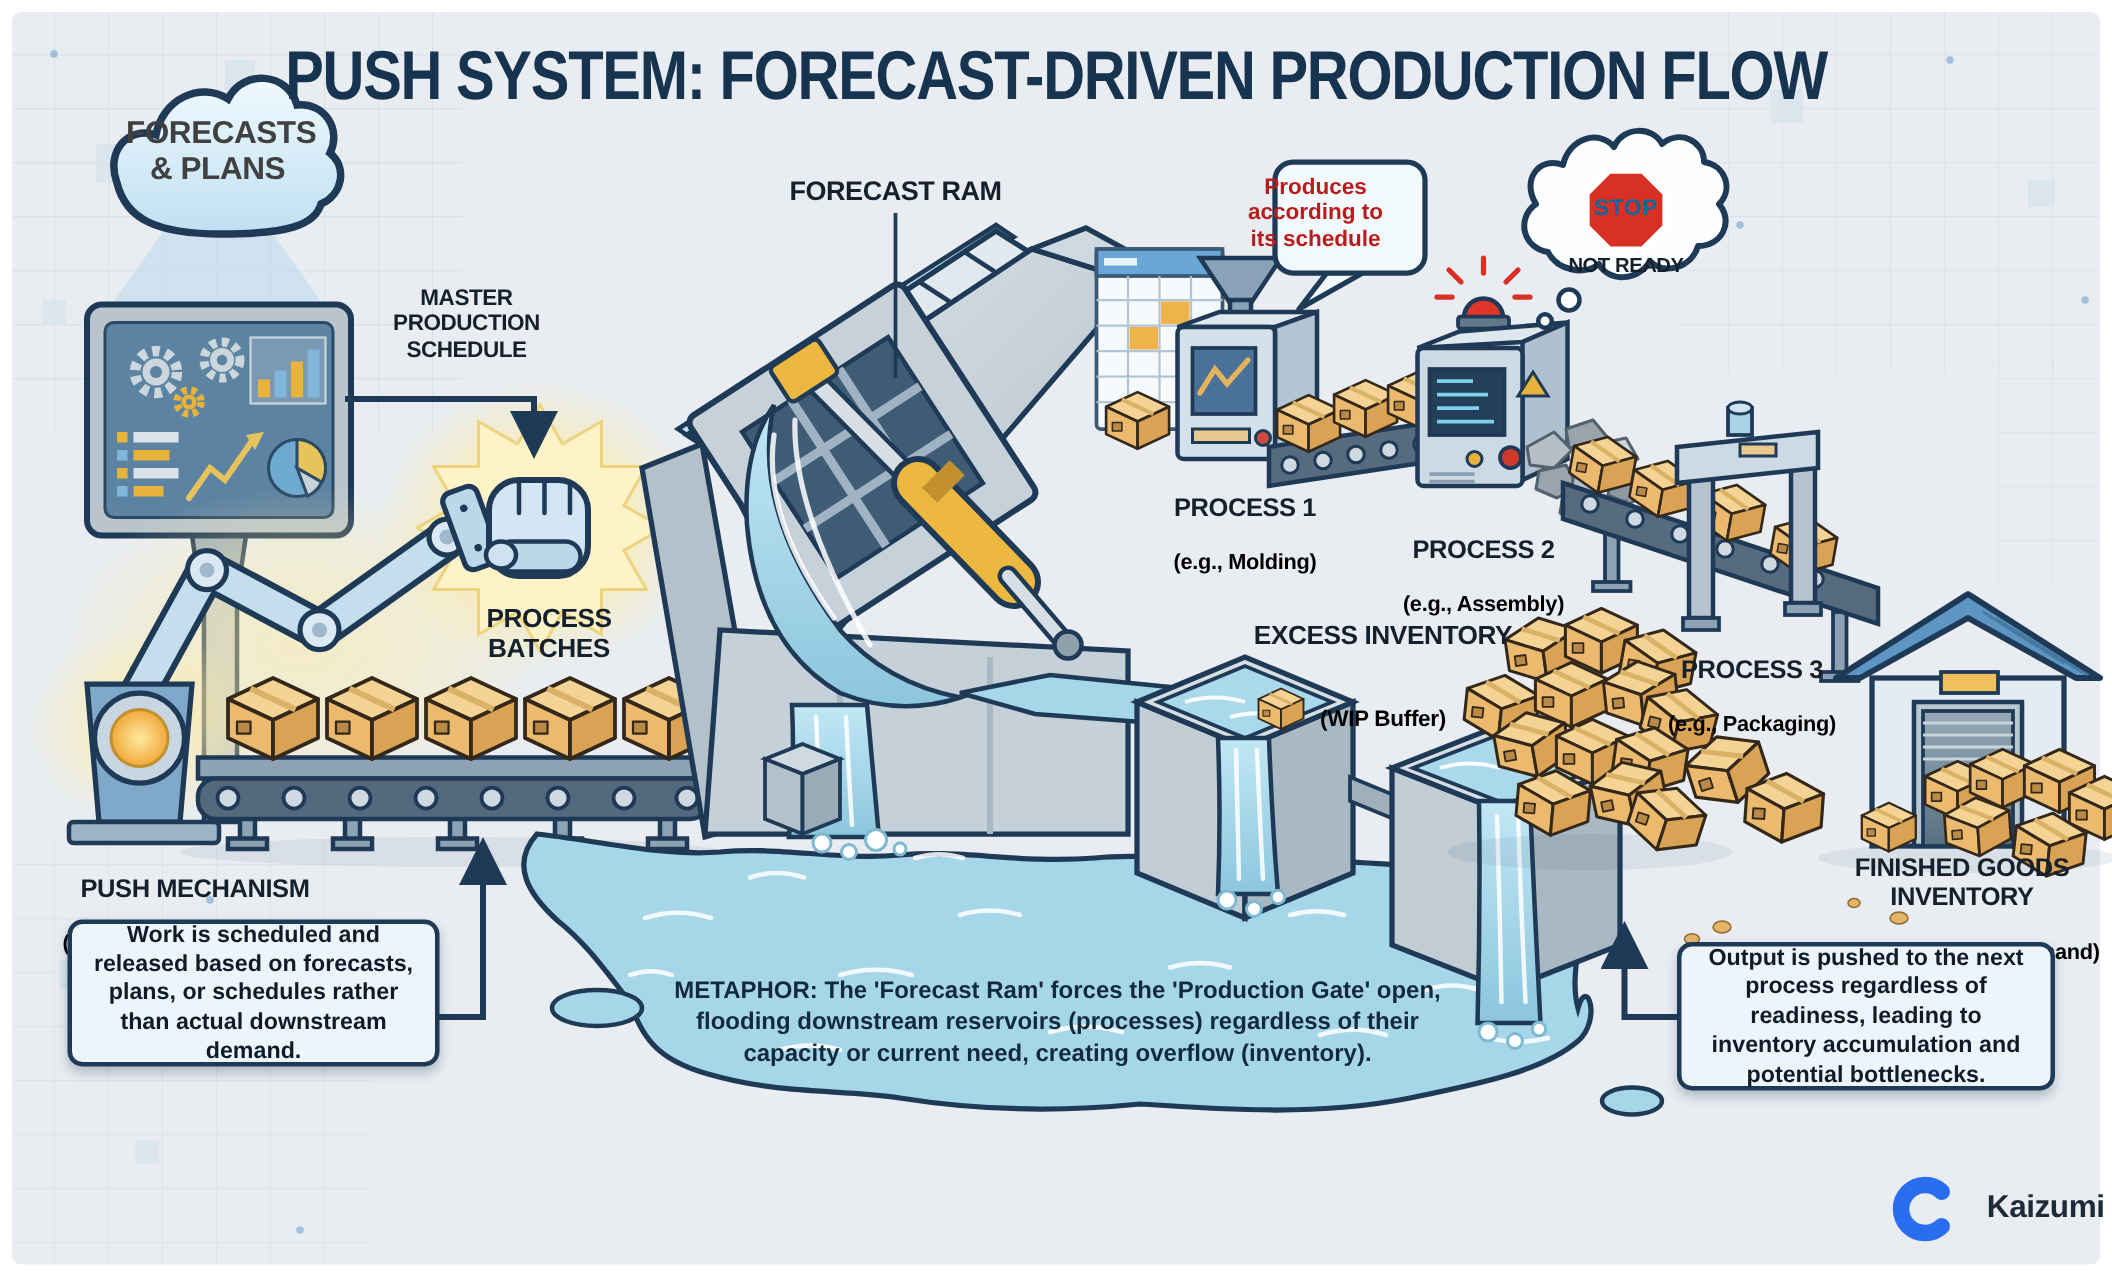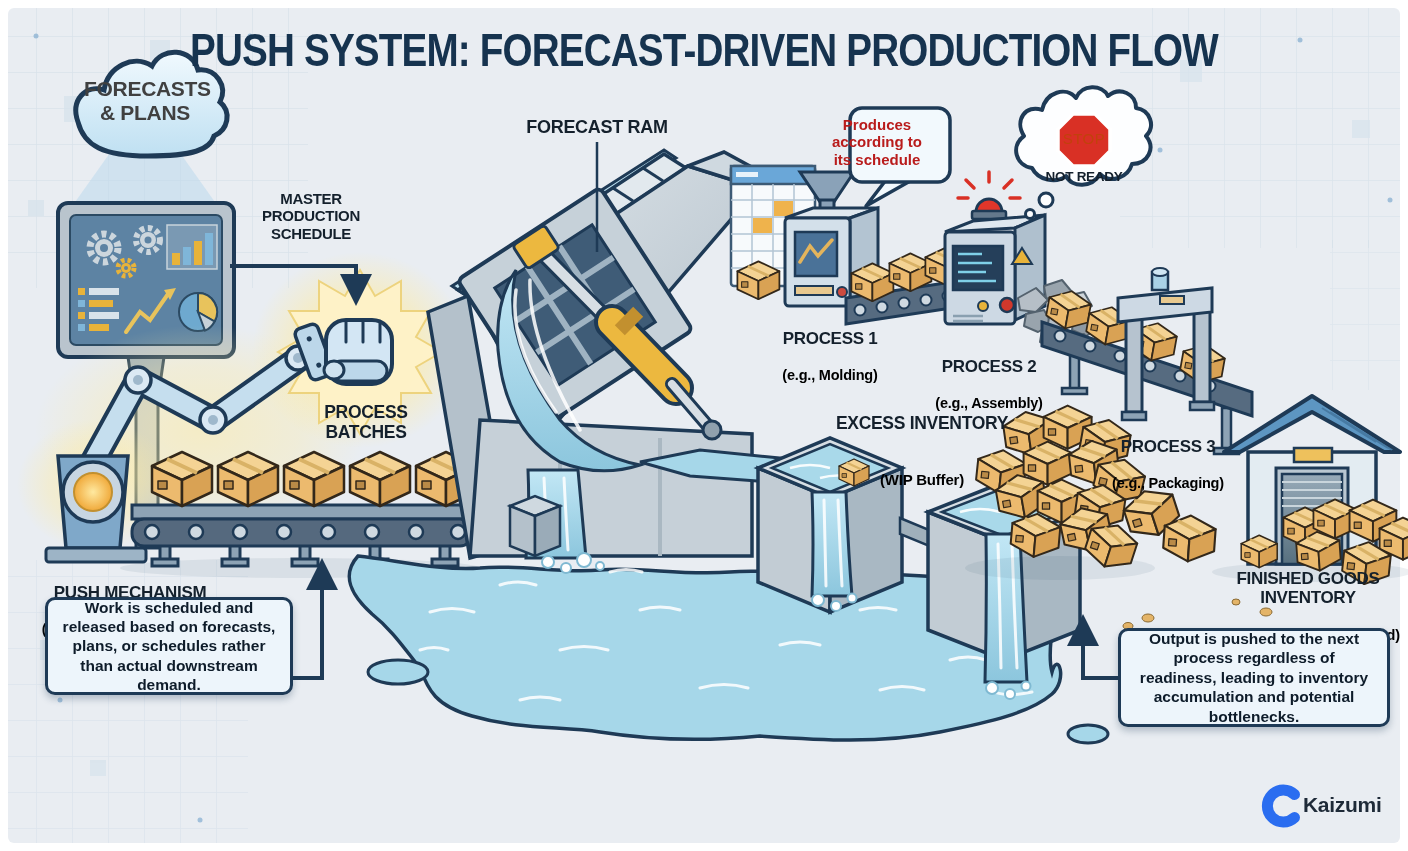--- a/index.html
+++ b/index.html
@@ -536,28 +536,31 @@
 <div class="lbl" style="left:1216px;top:550px;width:184px;">
   <div class="h" style="font-size:17px;">FINISHED GOODS
 INVENTORY</div>
   <div class="sub" style="font-size:14.5px;">(Before Customer Demand)</div>
 </div>
 
 <div class="lbl" style="left:830px;top:116px;width:94px;font-size:15px;font-weight:600;color:#b91c1c;">Produces
 according to
 its schedule</div>
 
-<div class="lbl" style="left:1058px;top:130px;width:52px;font-size:15px;font-weight:400;color:#c2410c;letter-spacing:.5px;">STOP</div>
+<div class="lbl" style="left:1058px;top:130px;width:52px;font-size:15px;font-weight:700;color:#0369a1;letter-spacing:.5px;">STOP</div>
 
 <div class="lbl h" style="left:1030px;top:169px;width:108px;font-size:13.5px;">NOT READY</div>
 
-<div class="callout" style="left:45px;top:597px;width:248px;height:98px;">
+<div class="callout" style="left:45px;top:613px;width:248px;height:98px;">
   <span>Work is scheduled and released based on forecasts, plans, or schedules rather than actual downstream demand.</span>
 </div>
 
-
-<div class="callout" style="left:1118px;top:628px;width:272px;height:99px;">
+<div class="lbl" id="metaphor">
+  <span class="pfx">METAPHOR:</span><span> The 'Forecast Ram' forces the 'Production Gate' open, flooding downstream reservoirs (processes) regardless of their capacity or current need, creating overflow (inventory).</span>
+</div>
+
+<div class="callout" style="left:1118px;top:628px;width:252px;height:99px;">
   <span>Output is pushed to the next process regardless of readiness, leading to inventory accumulation and potential bottlenecks.</span>
 </div>
 
-<div class="lbl" style="left:1303px;top:793px;width:100px;font-size:21px;font-weight:800;color:#1e2a38;text-align:left;letter-spacing:-.3px;">Kaizumi</div>
+<div class="lbl" style="left:1303px;top:793px;width:100px;font-size:21px;font-weight:800;color:#1e2a38;text-align:right;letter-spacing:-.3px;">Kaizumi</div>
 
 </div>
 
 </body></html>

